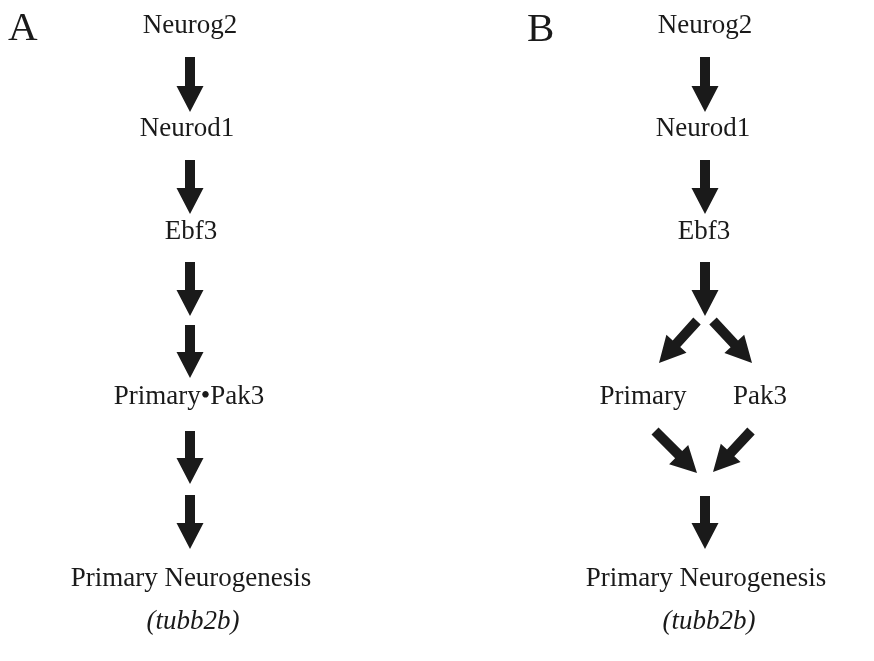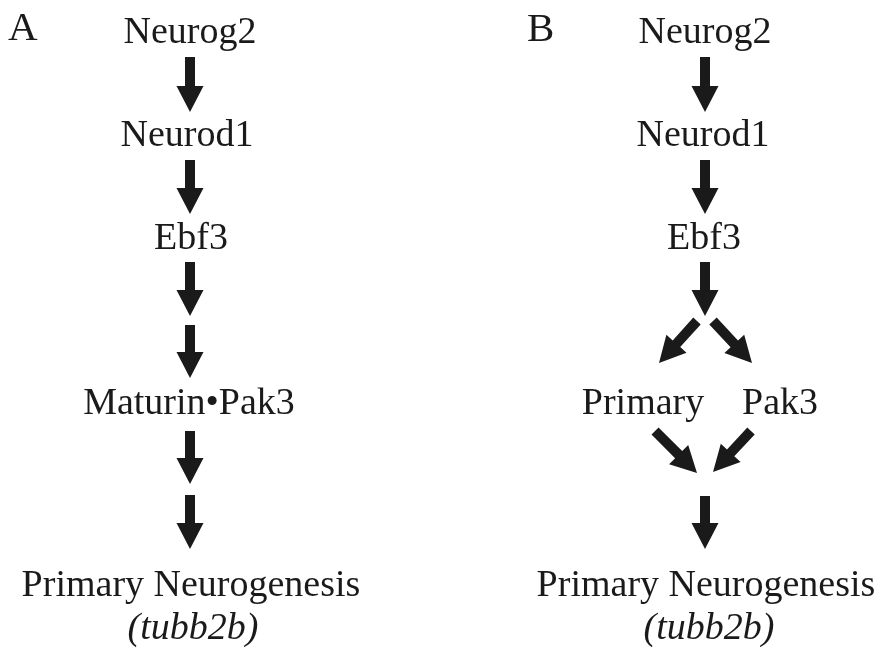--- a/index.html
+++ b/index.html
@@ -18,21 +18,21 @@
   }
   .arrow-layer {
     position: absolute;
     top: 0;
     left: 0;
   }
   .node, .panel-label {
     position: absolute;
     white-space: nowrap;
     line-height: 1;
-    font-size: 38px;
+    font-size: 27px;
     color: #1a1a1a;
   }
   .centered {
     transform: translateX(-50%);
   }
   .panel-label {
     font-size: 41px;
   }
   .gene {
     font-style: italic;
@@ -62,35 +62,35 @@
     </svg>
 
   <div class="panel-label" style="left:8px; top:6px;">A</div>
 
   <div class="node centered" style="left:190px; top:11px;">Neurog2</div>
 
   <div class="node centered" style="left:187px; top:114px;">Neurod1</div>
 
   <div class="node centered" style="left:191px; top:217px;">Ebf3</div>
 
-  <div class="node centered" style="left:189px; top:382px;">Maturin•Pak3</div>
+  <div class="node centered" style="left:189px; top:382px;">Primary•Pak3</div>
 
   <div class="node centered" style="left:191px; top:564px;">Primary Neurogenesis</div>
 
   <div class="node centered gene" style="left:193px; top:607px;">(tubb2b)</div>
 
   <div class="panel-label" style="left:527px; top:7px;">B</div>
 
   <div class="node centered" style="left:705px; top:11px;">Neurog2</div>
 
   <div class="node centered" style="left:703px; top:114px;">Neurod1</div>
 
   <div class="node centered" style="left:704px; top:217px;">Ebf3</div>
 
   <div class="node centered" style="left:643px; top:382px;">Primary</div>
 
-  <div class="node centered" style="left:780px; top:382px;">Pak3</div>
+  <div class="node centered" style="left:760px; top:382px;">Pak3</div>
 
   <div class="node centered" style="left:706px; top:564px;">Primary Neurogenesis</div>
 
   <div class="node centered gene" style="left:709px; top:607px;">(tubb2b)</div>
 
 </div>
 
 </body></html>

